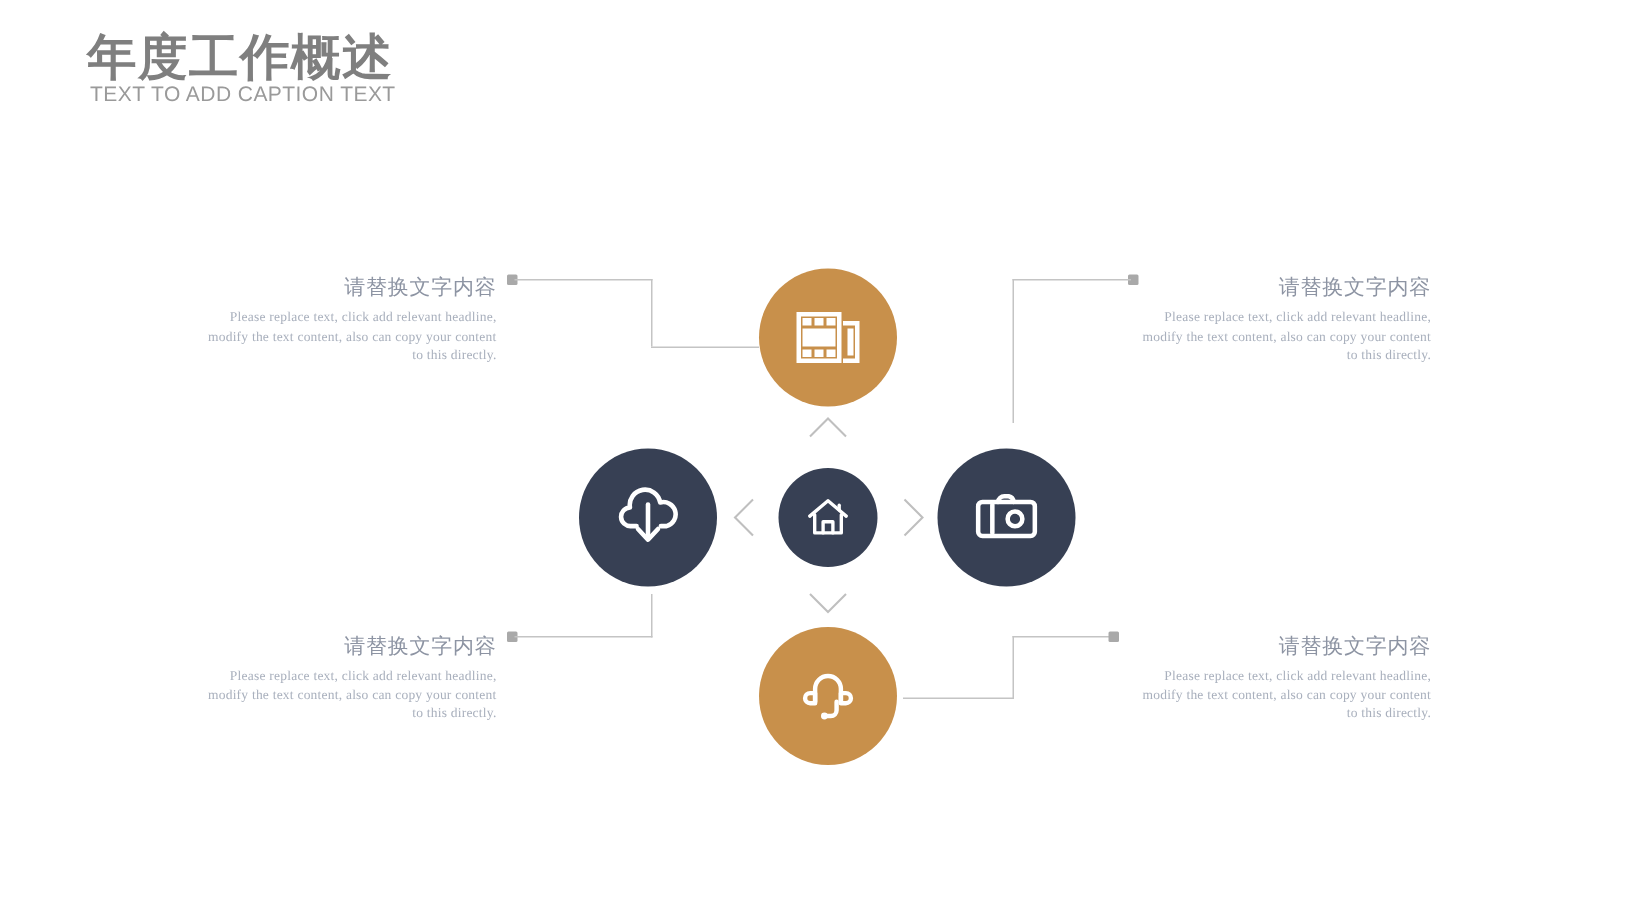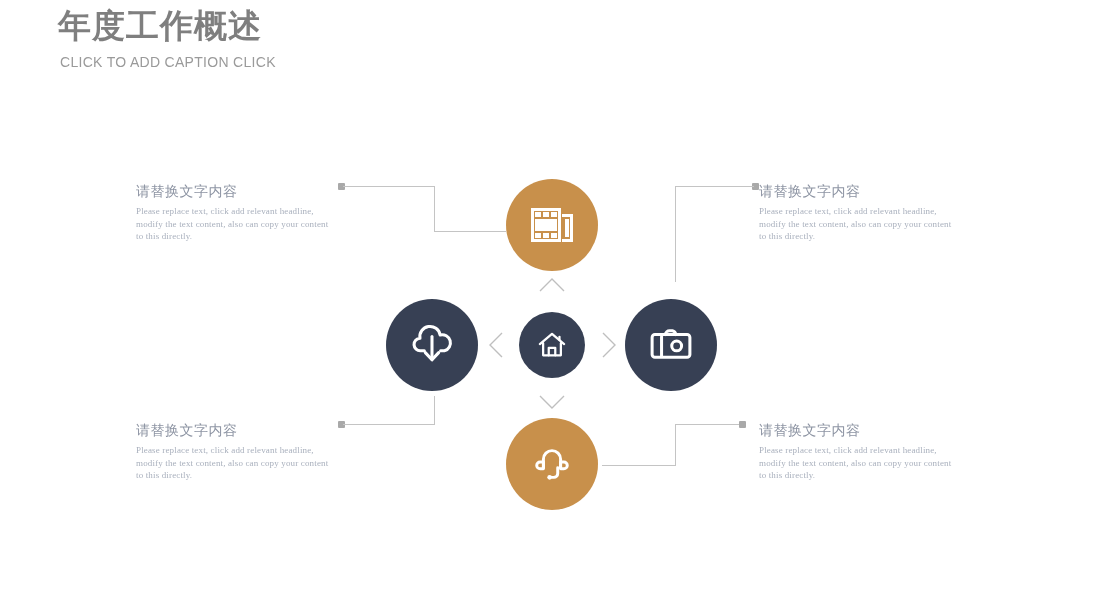--- a/index.html
+++ b/index.html
@@ -15,21 +15,21 @@
     width: 1097px;
     height: 614px;
     background: #ffffff;
     overflow: hidden;
   }
 
   
   .slide-title {
     position: absolute;
     left: 58px;
-    top: 6px;
+    top: 18px;
     font-size: 33px;
     font-weight: bold;
     color: #7f7f7f;
     letter-spacing: 1px;
     line-height: 40px;
     white-space: nowrap;
   }
   .slide-subtitle {
     position: absolute;
     left: 60px;
@@ -105,20 +105,21 @@
   
   .br-h1 { left: 602px; top: 465px; width: 74px; }
   .br-v  { left: 675px; top: 424px; height: 42px; }
   .br-h2 { left: 675px; top: 424px; width: 67px; }
   .br-dot{ left: 739px; top: 421px; }
 
   
   .block {
     position: absolute;
     width: 195px;
+    text-align: right;
   }
   .block .bt {
     font-size: 14px;
     color: #8d94a3;
     line-height: 18px;
     margin-bottom: 5px;
     letter-spacing: 0.5px;
   }
   .block .bd {
     font-size: 9px;
@@ -131,21 +132,21 @@
   .b-tr { left: 759px; top: 182px; }
   .b-bl { left: 136px; top: 421px; }
   .b-br { left: 759px; top: 421px; }
 </style>
 </head>
 <body>
 
 <div id="slide">
 
   <div class="slide-title">年度工作概述</div>
-  <div class="slide-subtitle">CLICK TO ADD CAPTION CLICK</div>
+  <div class="slide-subtitle">TEXT TO ADD CAPTION TEXT</div>
 
   <div class="dot tl-dot"></div>
   <div class="conn h tl-h1"></div>
   <div class="conn v tl-v"></div>
   <div class="conn h tl-h2"></div>
 
   <div class="dot tr-dot"></div>
   <div class="conn h tr-h1"></div>
   <div class="conn v tr-v"></div>
 

